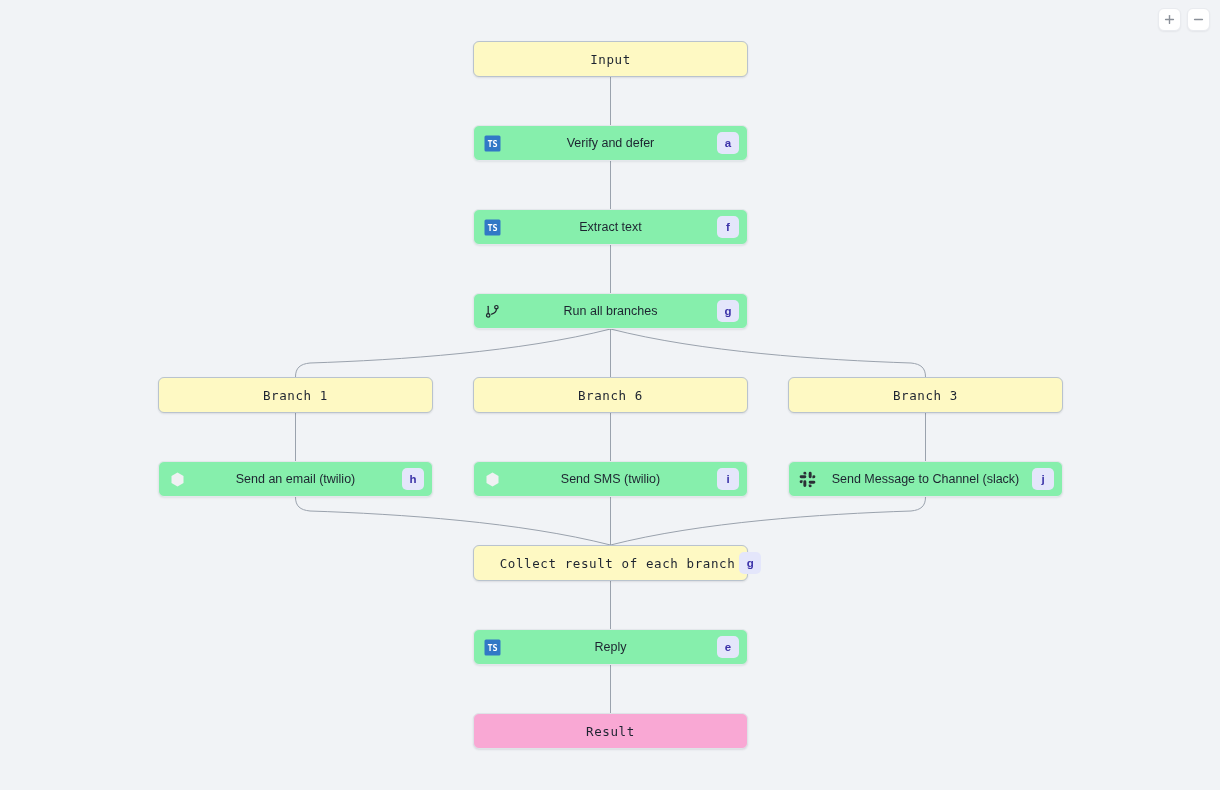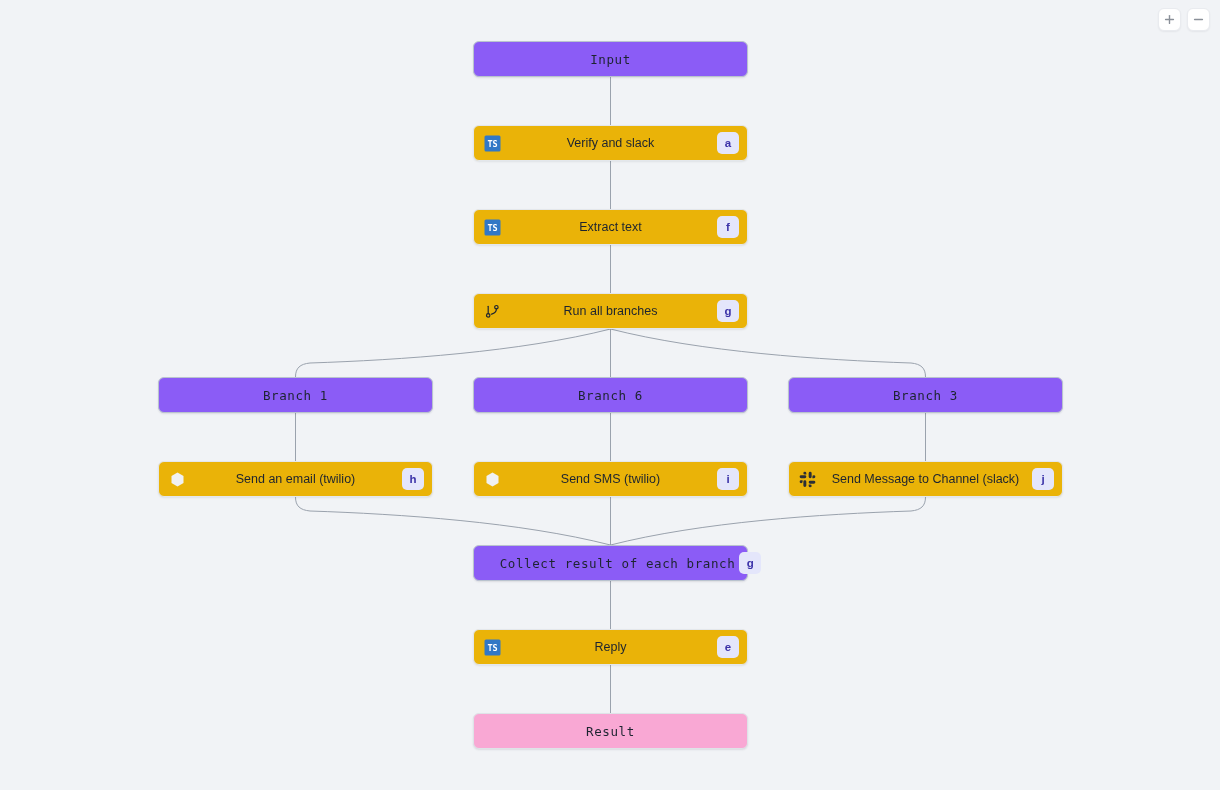--- a/index.html
+++ b/index.html
@@ -67,42 +67,42 @@
     position: absolute;
     z-index: 10;
     display: flex;
     align-items: center;
     border-radius: 6px;
     height: 36px;
   }
 
   
   .node.mono {
-    background: #8b5cf6;
+    background: #fef9c3;
     border: 1px solid #b9c3ce;
     box-shadow: 0 1px 2px rgba(16,24,40,0.10);
     justify-content: center;
   }
   .node.mono .node-title {
     font-family: "DejaVu Sans Mono", "Liberation Mono", monospace;
     font-size: 12.5px;
     letter-spacing: 0.6px;
     color: #1d2430;
     white-space: nowrap;
   }
 
   
   .node.mono.plain {
     background: #f9a8d4;
     border: 1px solid #dfe3e8;
   }
 
   
   .node.step {
-    background: #eab308;
+    background: #86efac;
     border: 1px solid #e4e7eb;
     box-shadow: 0 1px 2px rgba(16,24,40,0.08);
     padding: 0 8px 0 9px;
     justify-content: space-between;
   }
   .node.step .node-title {
     position: absolute;
     left: 0; right: 0;
     text-align: center;
     font-size: 12.5px;
@@ -173,21 +173,21 @@
     <span class="node-title">Input</span>
   </div>
 
   <div class="node step" style="left:473px; top:125px; width:275px;">
     <span class="node-icon">
       <svg width="17" height="17" viewBox="0 0 17 17">
         <rect x="0.5" y="0.5" width="16" height="16" rx="1.5" fill="#3178c6"></rect>
         <text x="8.5" y="12" text-anchor="middle" fill="#ffffff" font-family="DejaVu Sans Mono, monospace" font-size="8.5" font-weight="bold">TS</text>
       </svg>
     </span>
-    <span class="node-title">Verify and slack</span>
+    <span class="node-title">Verify and defer</span>
     <span class="badge">a</span>
   </div>
 
   <div class="node step" style="left:473px; top:209px; width:275px;">
     <span class="node-icon">
       <svg width="17" height="17" viewBox="0 0 17 17">
         <rect x="0.5" y="0.5" width="16" height="16" rx="1.5" fill="#3178c6"></rect>
         <text x="8.5" y="12" text-anchor="middle" fill="#ffffff" font-family="DejaVu Sans Mono, monospace" font-size="8.5" font-weight="bold">TS</text>
       </svg>
     </span>

